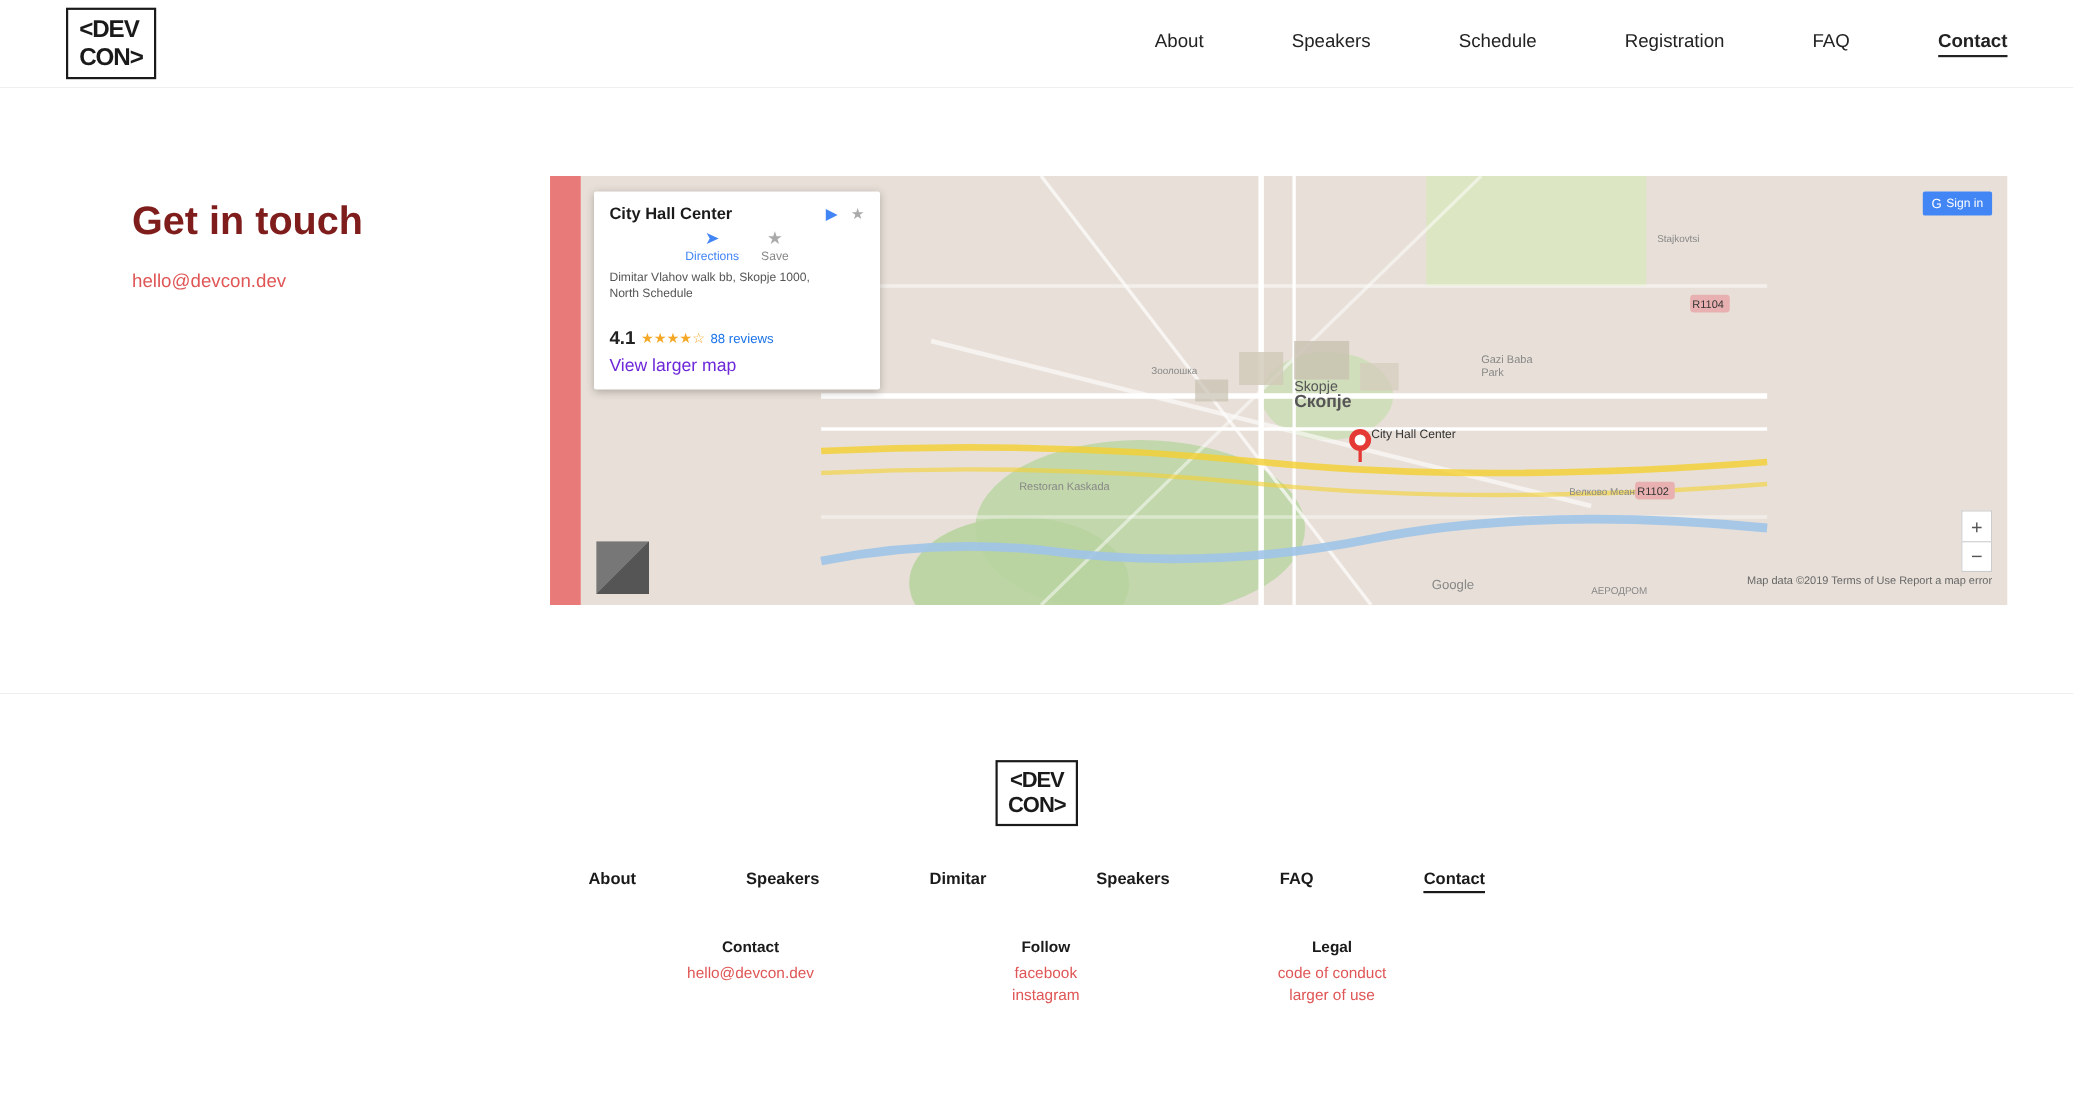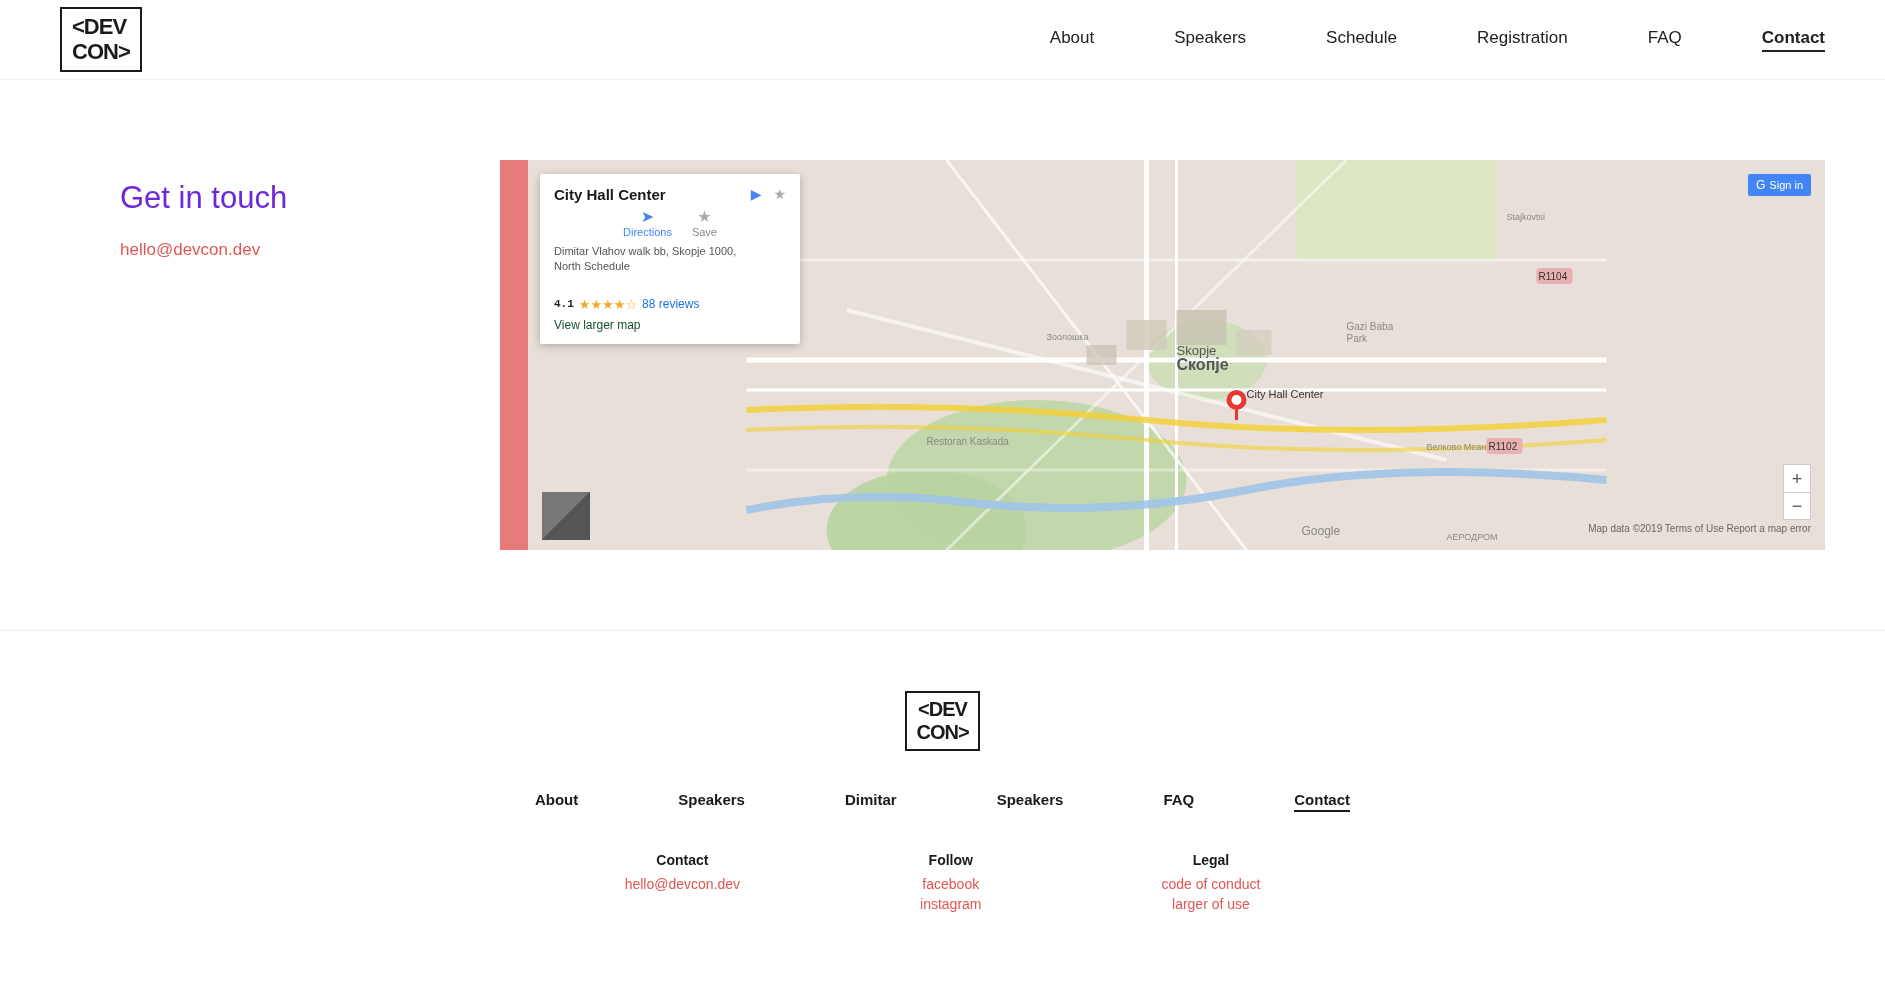--- a/index.html
+++ b/index.html
@@ -49,24 +49,24 @@
       gap: 0;
       align-items: flex-start;
       min-height: 400px;
     }
     .left-panel {
       width: 380px;
       flex-shrink: 0;
       padding-top: 20px;
     }
     .left-panel h1 {
-      font-size: 31px;
-      font-weight: 400;
+      font-size: 36px;
+      font-weight: 700;
       margin-bottom: 24px;
-      color: #6d28d9;
+      color: #7f1d1d;
     }
     .left-panel a.email {
       color: #e05555;
       font-size: 17px;
       text-decoration: none;
     }
 
     
     .map-container {
       flex: 1;
@@ -131,24 +131,24 @@
       font-size: 11px;
       margin-bottom: 22px;
       line-height: 1.4;
     }
     .map-popup-rating {
       display: flex;
       align-items: center;
       gap: 5px;
       margin-bottom: 6px;
     }
-    .rating-num { font-size: 11px; font-weight: 600; color: #222; font-family: Liberation Mono, monospace; }
+    .rating-num { font-size: 17px; font-weight: 600; color: #222; }
     .stars { color: #f4a825; font-size: 13px; }
     .reviews { color: #1a73e8; font-size: 12px; text-align: center; }
-    .view-larger { color: #14532d; font-size: 12px; cursor: pointer; }
+    .view-larger { color: #6d28d9; font-size: 16px; cursor: pointer; }
 
     
     .map-controls {
       position: absolute;
       bottom: 30px;
       right: 14px;
       display: flex;
       flex-direction: column;
       z-index: 5;
     }

